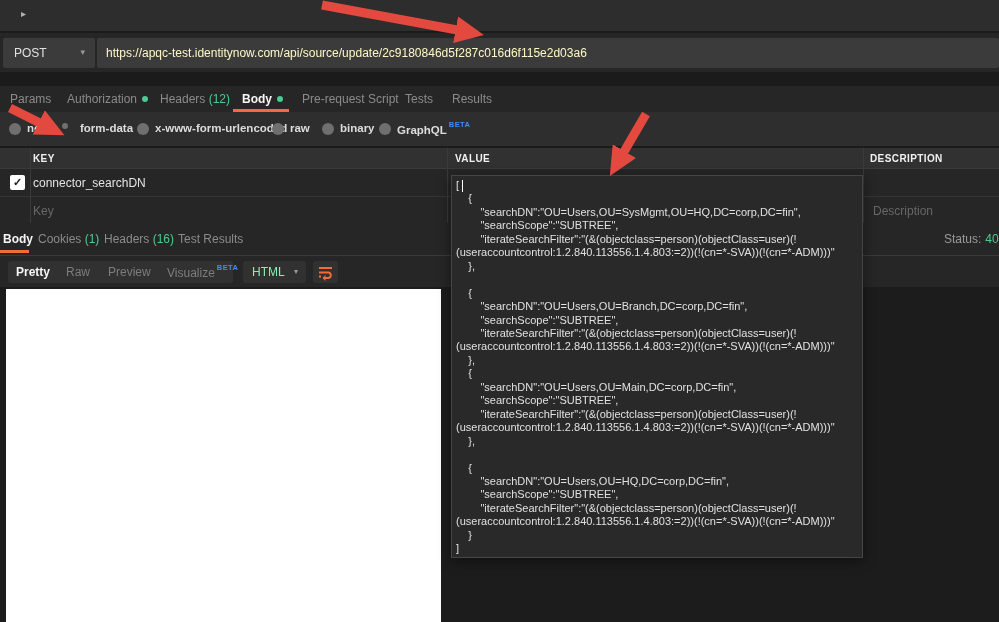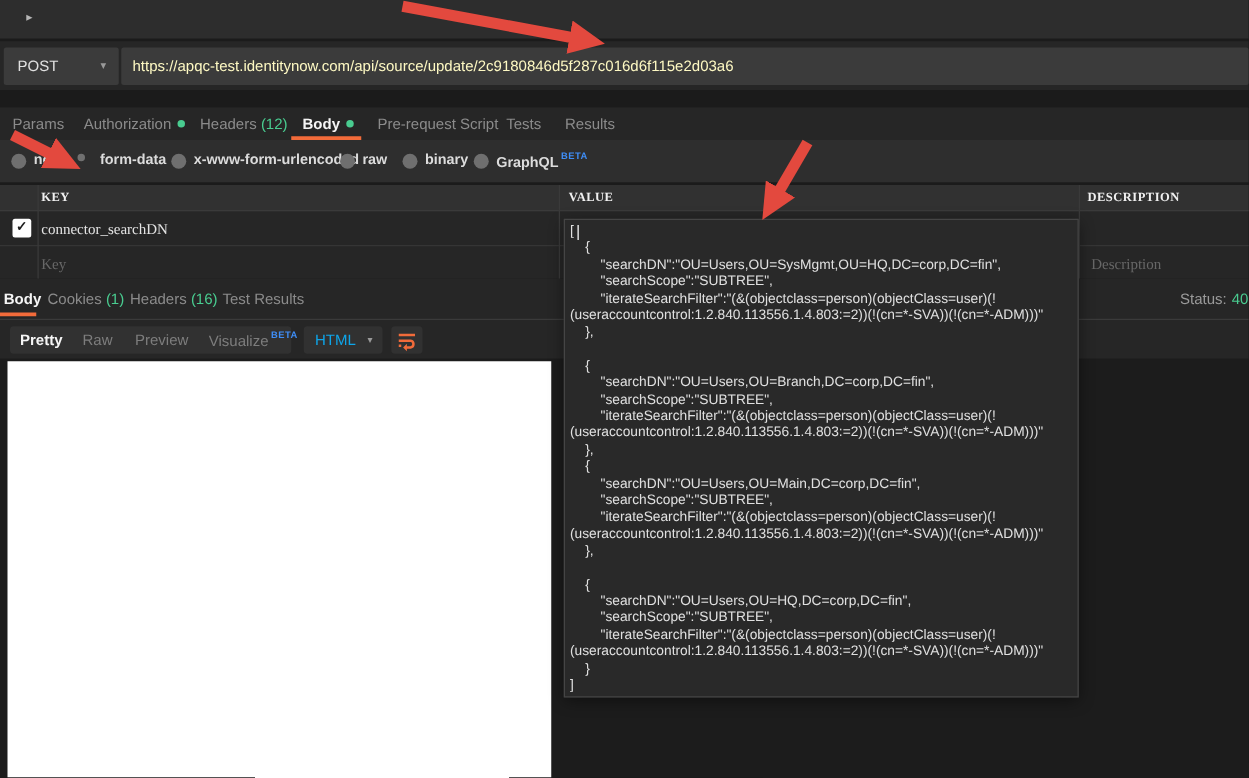--- a/index.html
+++ b/index.html
@@ -32,21 +32,21 @@
   
   .modes { left:0; top:112px; width:999px; height:34px; background:#2e2e2e; }
   .mode { position:absolute; top:10px; height:14px; }
   .radio { position:absolute; top:1px; width:12px; height:12px; border-radius:50%; background:#6f6f6f; }
   .radio.sel { width:6px; height:6px; border:3px solid #707070; background:#f26b3a; }
   .mode .lbl { position:absolute; top:0; color:#dcdcdc; font-weight:bold; font-size:11.5px; white-space:nowrap; }
   sup.beta { font-size:7.5px; font-weight:bold; color:#3f8ef7; letter-spacing:.4px; position:relative; top:-2px; margin-left:2px; }
 
   
   .seam { left:0; top:146px; width:999px; height:2px; background:#1b1b1b; }
-  .ftable { left:0; top:148px; width:999px; height:75px; background:#262626;font-family:Liberation Serif, serif; }
+  .ftable { left:0; top:148px; width:999px; height:75px; background:#262626; }
   .thead { position:absolute; left:0; top:0; width:999px; height:21px; background:#313131; border-bottom:1px solid #3a3a3a; }
   .th { position:absolute; top:5px; font-size:10px; font-weight:bold; color:#f0f0f0; letter-spacing:.4px; }
   .vline { position:absolute; top:0; width:1px; height:75px; background:#3a3a3a; }
   .trow { position:absolute; left:0; width:999px; height:28px; border-bottom:1px solid #353535; }
   .checkbox { position:absolute; left:10px; top:6px; width:15px; height:15px; background:#ffffff; border-radius:2px; text-align:center; line-height:15px; color:#1d1d1d; font-size:11px; font-weight:bold; }
   .cell-text { position:absolute; top:7px; color:#e3e3e3; font-size:12px; }
   .ph { color:#676767; }
 
   
   .resptabs { left:0; top:223px; width:999px; height:33px; background:#262626; border-bottom:1px solid #3a3a3a; }
@@ -54,21 +54,21 @@
   .statuswrap { position:absolute; top:9px; left:944px; white-space:nowrap; }
   .statuswrap .s-lbl { color:#9a9a9a; }
   .statuswrap .s-val { color:#49cc90; margin-left:4px; }
 
   
   .toolbar { left:0; top:256px; width:999px; height:31px; background:#262626; }
   .viewgroup { position:absolute; left:8px; top:5px; width:225px; height:22px; background:#313131; border-radius:3px; }
   .view { position:absolute; top:4px; color:#7d7d7d; font-size:12px; white-space:nowrap; }
   .view.sel { color:#f5f5f5; font-weight:bold; }
   .fmtbox { position:absolute; left:243px; top:5px; width:63px; height:22px; background:#313131; border-radius:3px; }
-  .fmtbox .f-lbl { position:absolute; left:9px; top:4px; color:#0ea5e9; }
+  .fmtbox .f-lbl { position:absolute; left:9px; top:4px; color:#86efac; }
   .fmtbox .f-caret { position:absolute; right:8px; top:6px; color:#9a9a9a; font-size:8px; }
   .wrapbtn { position:absolute; left:313px; top:5px; width:25px; height:22px; background:#313131; border-radius:3px; }
 
   
   .respbody { left:0; top:287px; width:999px; height:335px; background:#1c1c1c; }
   .whitepanel { position:absolute; left:6px; top:2px; width:435px; height:333px; background:#ffffff; }
 
   
   .popup { left:451px; top:175px; width:412px; height:383px; background:#292929; border:1px solid #454545; box-shadow:0 3px 12px rgba(0,0,0,.45); z-index:5; }
   .popup pre { position:absolute; left:4px; top:3px; width:402px; font-family:"Liberation Sans", sans-serif; font-size:11px; line-height:13.45px; color:#e0e0e0; white-space:pre; overflow:hidden; }

